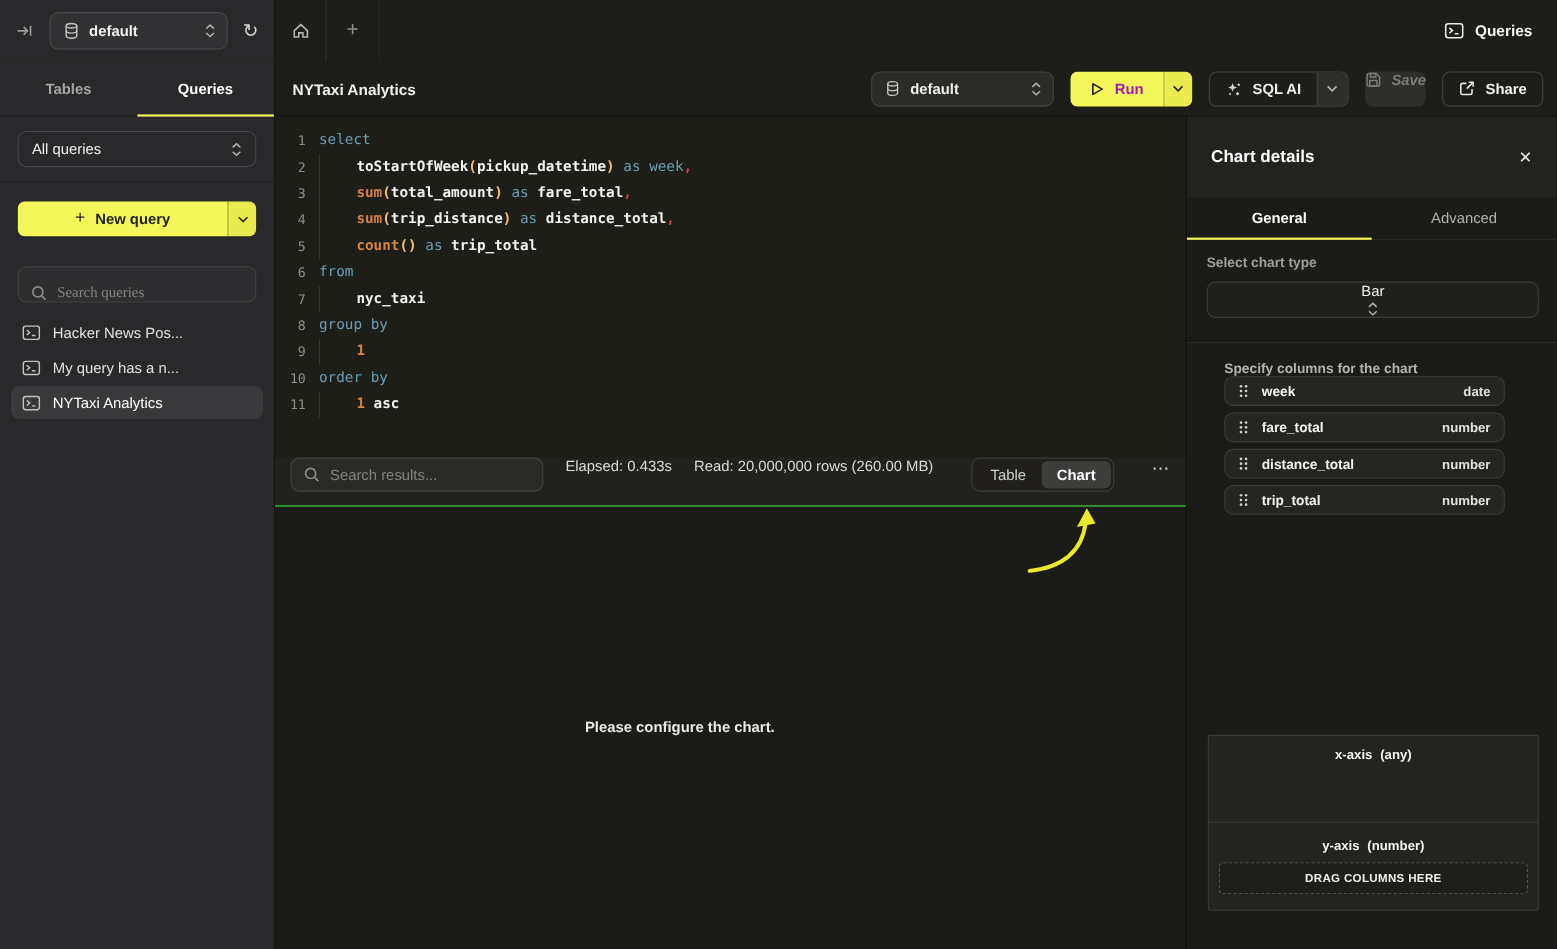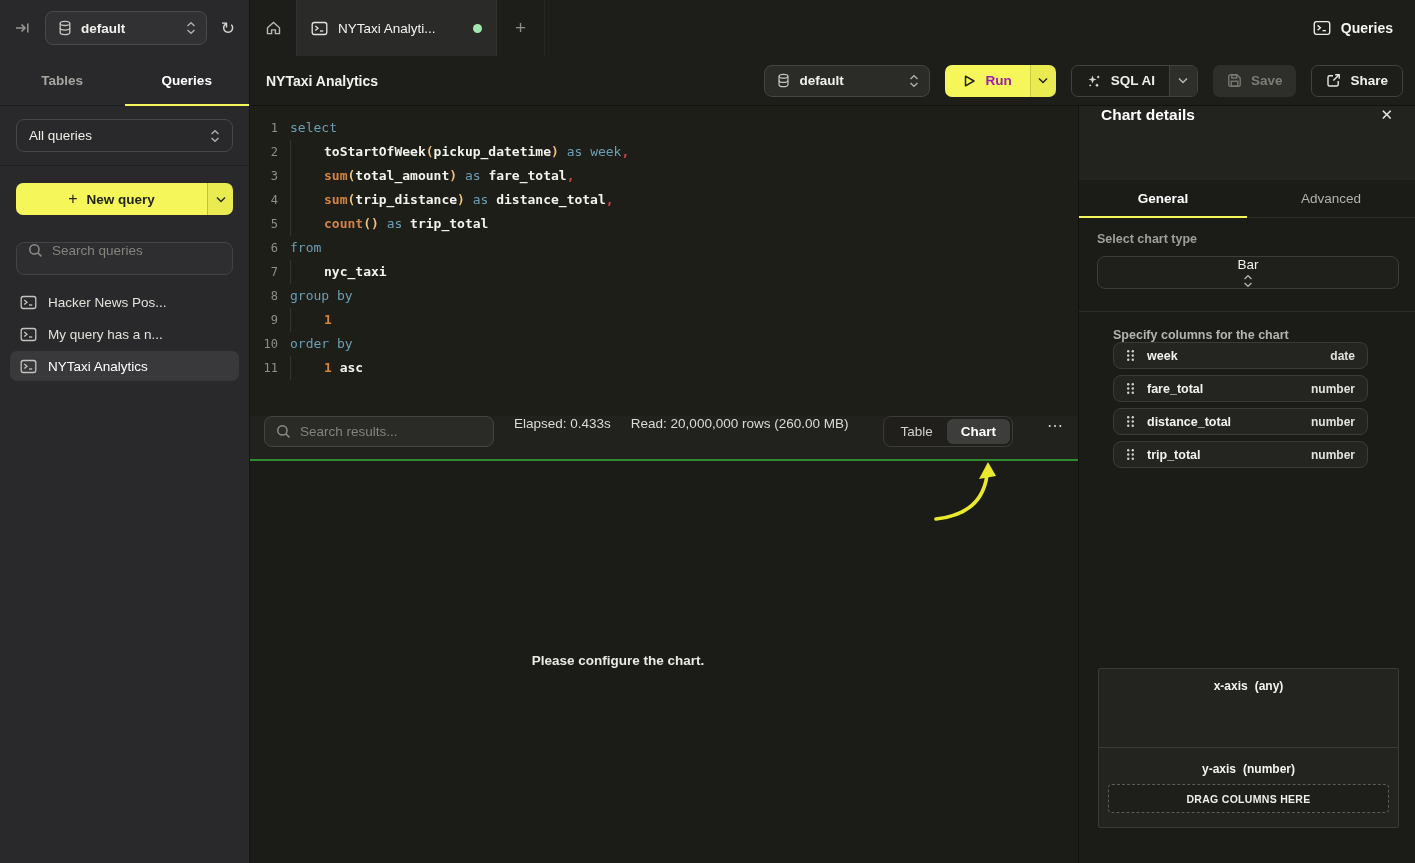--- a/index.html
+++ b/index.html
@@ -36,41 +36,41 @@
   .side-tab { flex:1; display:flex; align-items:center; justify-content:center; font-size:13.5px; font-weight:600; color:#a6a6a0; position:relative; cursor:default; }
   .side-tab.active { color:#ffffff; }
   .side-tab.active::after { content:""; position:absolute; left:0; right:0; bottom:-1px; height:2px; background:#f4f65a; }
   .side-section { padding:13px 16px; border-bottom:1px solid #1f1f21; }
   .side-select { display:flex; align-items:center; height:33px; padding:0 12px; background:#29292b; border:1px solid #46464a; border-radius:8px; }
   .side-select .lbl { flex:1; font-size:13.5px; color:#eeeeea; }
   .new-query { display:flex; height:32px; border-radius:7px; overflow:hidden; cursor:default; }
   .nq-main { flex:1; display:flex; align-items:center; justify-content:center; gap:9px; background:#f4f65a; color:#242418; font-size:13.5px; font-weight:600; }
   .nq-main .plus { font-size:16px; font-weight:400; }
   .nq-caret { width:26px; display:flex; align-items:center; justify-content:center; background:#e9eb50; border-left:1px solid rgba(0,0,0,.18); color:#242418; }
-  .side-search { margin:13px 16px 8px; display:flex; align-items:flex-start; gap:9px; height:33px; padding:0 11px; background:#2e2e30; border:1px solid #434345; border-radius:8px; }
+  .side-search { margin:13px 16px 8px; display:flex; align-items:flex-end; gap:9px; height:33px; padding:0 11px; background:#2e2e30; border:1px solid #434345; border-radius:8px;font-family:Liberation Serif, serif; }
   .ph { color:#84847e; font-size:13.5px; }
   .query-list { padding:4px 10px; display:flex; flex-direction:column; gap:2px; }
   .q-item { display:flex; align-items:center; gap:11px; height:30px; padding:0 10px; border-radius:7px; color:#e2e2dc; font-size:13.5px; }
   .q-item.selected { background:#39393b; color:#ffffff; }
 
   
   .main-header { left:250px; top:56px; width:1165px; height:50px; background:#1d1d19; border-bottom:1px solid #121210;
     display:flex; align-items:center; padding:0 12px 0 16px; }
   .mh-title { font-size:14px; font-weight:600; color:#f0f0ec; }
   .mh-controls { margin-left:auto; display:flex; align-items:center; gap:15px; }
   .mh-select { display:flex; align-items:center; gap:9px; height:32px; width:166px; padding:0 10px 0 12px;
     background:#2b2b27; border:1px solid #45453f; border-radius:8px; }
   .mh-select .lbl { flex:1; font-size:13.5px; font-weight:600; color:#f0f0ec; }
   .run-btn { display:flex; height:32px; border-radius:7px; overflow:hidden; }
   .run-main { display:flex; align-items:center; gap:9px; padding:0 18px; background:#f4f65a; color:#a21caf; font-size:13.5px; font-weight:600; }
   .run-caret { width:26px; display:flex; align-items:center; justify-content:center; background:#e9eb50; border-left:1px solid rgba(0,0,0,.14); color:#23231a; }
   .sqlai-btn { display:flex; height:32px; border:1px solid #42423d; border-radius:7px; overflow:hidden; }
   .sqlai-main { display:flex; align-items:center; gap:9px; padding:0 14px; color:#eeeeea; font-size:13.5px; font-weight:600; }
   .sqlai-caret { width:28px; display:flex; align-items:center; justify-content:center; background:#2e2e2a; border-left:1px solid #42423d; color:#b8b8b2; }
-  .save-btn { display:flex; align-items:center; gap:9px; height:32px; padding:0 14px; background:#2e2e2b; border-radius:7px; color:#7d7d75; font-size:13.5px; font-weight:600; }
+  .save-btn { display:flex; align-items:flex-start; gap:9px; height:32px; padding:0 0; background:#2e2e2b; border-radius:7px; color:#7d7d75; font-size:13.5px; font-weight:600;font-style:italic; }
   .share-btn { display:flex; align-items:center; gap:9px; height:32px; padding:0 14px; background:transparent; border:1px solid #42423d; border-radius:7px; color:#f0f0ec; font-size:13.5px; font-weight:600; }
 
   
   .editor { left:250px; top:106px; width:828px; height:310px; background:#1e1e19; padding-top:10px;
     font-family:"DejaVu Sans Mono", monospace; font-size:13px; }
   .ed-line { display:flex; height:24px; line-height:24px; }
   .ed-num { width:28px; text-align:right; color:#8f8f89; font-size:12px; flex:none; }
   .ed-code { margin-left:12px; white-space:pre; position:relative; }
   .ed-code.ind { padding-left:34px; }
   .ed-code.ind::before { content:""; position:absolute; left:0; top:0; bottom:0; width:1px; background:#35352f; }
@@ -93,21 +93,21 @@
   .vt-seg.active { background:#3d3d3b; color:#ffffff; font-weight:600; }
   .more-dots { font-size:16px; color:#cfcfc9; letter-spacing:1px; margin-left:14px; }
   .green-line { left:250px; top:459px; width:828px; height:2px; }
 
   
   .chart-area { left:250px; top:461px; width:828px; height:402px; background:#1b1b17; }
   .chart-msg { position:absolute; left:0; right:92px; top:192px; text-align:center; font-size:13.5px; font-weight:bold; color:#eaeae4; }
 
   
   .right-panel { left:1078px; top:106px; width:337px; height:757px; background:#1b1b18; border-left:1px solid #121210; }
-  .rp-header { height:74px; background:#22221f; display:flex; align-items:flex-start; padding:0 22px; }
+  .rp-header { height:74px; background:#22221f; display:flex; align-items:center; padding:0 22px; }
   .rp-title { font-size:15.5px; font-weight:bold; color:#ffffff; flex:1; }
   .rp-close { font-size:15px; color:#e6e6e0; }
   .rp-tabs { display:flex; height:38px; border-bottom:1px solid #2c2c28; }
   .rp-tab { flex:1; display:flex; align-items:center; justify-content:center; font-size:13.5px; color:#b2b2ac; position:relative; }
   .rp-tab.active { color:#ffffff; font-weight:600; }
   .rp-tab.active::after { content:""; position:absolute; left:0; right:0; bottom:-1px; height:2.5px; background:#f4f65a; }
   .rp-label { font-size:12.5px; font-weight:600; color:#9f9f99; }
   .rp-select { display:flex; align-items:center; height:33px; padding:0 12px; background:#1f1f1c; border:1px solid #3c3c38; border-radius:8px; }
   .rp-select .lbl { flex:1; font-size:13.5px; color:#f0f0ec; }
   .rp-divider { height:1px; background:#2c2c28; }
@@ -159,31 +159,20 @@
     <span class="refresh-btn">↻</span>
   </div>
 
   <div class="abs tabstrip">
     <div class="home-tab">
       <span class="icon">
         <svg width="17" height="16" viewBox="0 0 17 16" fill="none" stroke="#b9b9b3" stroke-width="1.4">
           <path d="M2.5,7.8 L8.5,2.4 L14.5,7.8 V13.6 H10.4 V9.9 H6.6 V13.6 H2.5 Z"></path>
         </svg>
       </span>
-    </div>
-    <div class="editor-tab">
-      <span class="icon">
-        <svg width="17" height="15" viewBox="0 0 17 15" fill="none" stroke="#e4e4de" stroke-width="1.3">
-          <rect x="1.2" y="1.5" width="14.6" height="12" rx="2.2"></rect>
-          <polyline points="4.3,5 7,7.3 4.3,9.6"></polyline>
-            <line x1="9" y1="10" x2="12.2" y2="10"></line>
-        </svg>
-      </span>
-      <span class="t-label">NYTaxi Analyti...</span>
-      <span class="tab-dot" id="tab-dot" style="background: rgb(163, 231, 174);"></span>
     </div>
     <div class="plus-tab">
       <span>+</span>
     </div>
     <div class="queries-top">
       <span class="icon">
         <svg width="18" height="16" viewBox="0 0 17 15" fill="none" stroke="#eeeee8" stroke-width="1.3">
           <rect x="1.2" y="1.5" width="14.6" height="12" rx="2.2"></rect>
           <polyline points="4.3,5 7,7.3 4.3,9.6"></polyline>
             <line x1="9" y1="10" x2="12.2" y2="10"></line>

